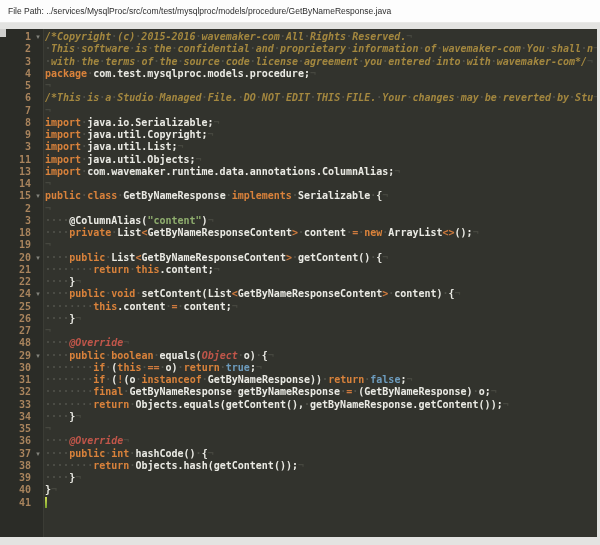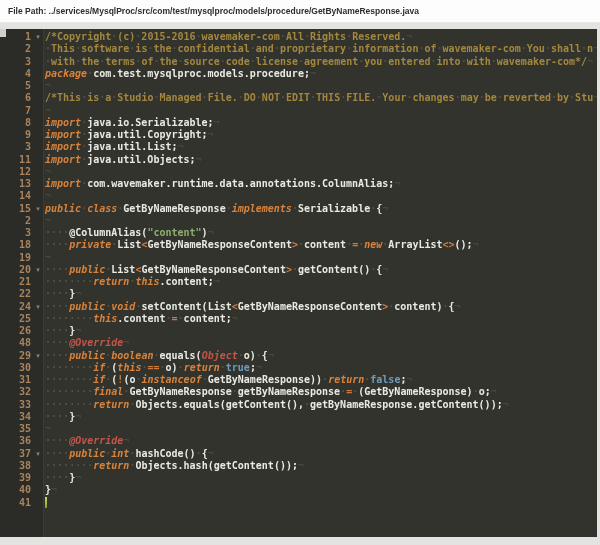--- a/index.html
+++ b/index.html
@@ -3,21 +3,21 @@
 <meta charset="utf-8">
 <style>
   * { margin:0; padding:0; box-sizing:border-box; }
   html,body { width:600px; height:545px; overflow:hidden; background:#e3e3e1; font-family:"Liberation Sans", sans-serif; }
 
   .header {
     position:absolute; top:0; left:0; width:600px; height:23px;
     background:#fdfdfd; display:flex; align-items:center; padding-left:8px;
     border-bottom:1px solid #e9e9e7;
   }
-  .header span { font-size:8.5px; font-weight:bold; color:#2d2d2d; letter-spacing:0; }
+  .header span { font-size:8.5px; font-weight:normal; color:#2d2d2d; letter-spacing:0; }
 
   .editor {
     position:absolute; top:29px; left:0; width:597px; height:508px;
     background:#32332d; overflow:hidden;
   }
   .corner-box {
     position:absolute; top:29px; left:0; width:6px; height:8px; background:#cfcfcd; z-index:3;
   }
   .gutter-bg {
     position:absolute; left:0; top:0; bottom:0; width:44px;
@@ -33,24 +33,24 @@
   }
   .fold {
     width:14px; flex:0 0 14px; text-align:center;
     font-size:7px; color:#83837c; line-height:12.25px;
   }
   .code {
     font-family:"DejaVu Sans Mono", monospace; font-size:10px; font-weight:bold;
     white-space:pre; flex:1 1 auto; overflow:hidden;
   }
   .code .p { color:#eaeae4; }
-  .code .k { color:#d9823b;font-style:italic; }
+  .code .k { color:#d9823b; }
   .code .o { color:#cd7a3e; }
   .code .s { color:#8fae6e; }
-  .code .c { color:#a3873f; }
+  .code .c { color:#a3873f; font-style:italic; }
   .code .t { color:#c1564a;font-style:italic; }
   .code .b { color:#6d9cbe; }
   .code .ws { color:#50514a; font-style:normal; }
   .code .eol { color:#46473f; }
   .cursor {
     display:inline-block; width:2px; height:11px; vertical-align:-2px;
     background:linear-gradient(#cfdc52, #7ba32e);
   }
 </style>
 </head>
@@ -69,34 +69,34 @@
       <div class="line"><span class="ln">2</span><span class="fold"></span><span class="code"><span class="ws">·</span><span class="c">This</span><span class="ws">·</span><span class="c">software</span><span class="ws">·</span><span class="c">is</span><span class="ws">·</span><span class="c">the</span><span class="ws">·</span><span class="c">confidential</span><span class="ws">·</span><span class="c">and</span><span class="ws">·</span><span class="c">proprietary</span><span class="ws">·</span><span class="c">information</span><span class="ws">·</span><span class="c">of</span><span class="ws">·</span><span class="c">wavemaker-com</span><span class="ws">·</span><span class="c">You</span><span class="ws">·</span><span class="c">shall</span><span class="ws">·</span><span class="c">n</span><span class="ws eol">¬</span></span></div>
       <div class="line"><span class="ln">3</span><span class="fold"></span><span class="code"><span class="ws">·</span><span class="c">with</span><span class="ws">·</span><span class="c">the</span><span class="ws">·</span><span class="c">terms</span><span class="ws">·</span><span class="c">of</span><span class="ws">·</span><span class="c">the</span><span class="ws">·</span><span class="c">source</span><span class="ws">·</span><span class="c">code</span><span class="ws">·</span><span class="c">license</span><span class="ws">·</span><span class="c">agreement</span><span class="ws">·</span><span class="c">you</span><span class="ws">·</span><span class="c">entered</span><span class="ws">·</span><span class="c">into</span><span class="ws">·</span><span class="c">with</span><span class="ws">·</span><span class="c">wavemaker-com*/</span><span class="ws eol">¬</span></span></div>
       <div class="line"><span class="ln">4</span><span class="fold"></span><span class="code"><span class="k">package</span><span class="ws">·</span><span class="p">com.test.mysqlproc.models.procedure;</span><span class="ws eol">¬</span></span></div>
       <div class="line"><span class="ln">5</span><span class="fold"></span><span class="code"><span class="ws eol">¬</span></span></div>
       <div class="line"><span class="ln">6</span><span class="fold"></span><span class="code"><span class="c">/*This</span><span class="ws">·</span><span class="c">is</span><span class="ws">·</span><span class="c">a</span><span class="ws">·</span><span class="c">Studio</span><span class="ws">·</span><span class="c">Managed</span><span class="ws">·</span><span class="c">File.</span><span class="ws">·</span><span class="c">DO</span><span class="ws">·</span><span class="c">NOT</span><span class="ws">·</span><span class="c">EDIT</span><span class="ws">·</span><span class="c">THIS</span><span class="ws">·</span><span class="c">FILE.</span><span class="ws">·</span><span class="c">Your</span><span class="ws">·</span><span class="c">changes</span><span class="ws">·</span><span class="c">may</span><span class="ws">·</span><span class="c">be</span><span class="ws">·</span><span class="c">reverted</span><span class="ws">·</span><span class="c">by</span><span class="ws">·</span><span class="c">Stu</span><span class="ws eol">¬</span></span></div>
       <div class="line"><span class="ln">7</span><span class="fold"></span><span class="code"><span class="ws eol">¬</span></span></div>
       <div class="line"><span class="ln">8</span><span class="fold"></span><span class="code"><span class="k">import</span><span class="ws">·</span><span class="p">java.io.Serializable;</span><span class="ws eol">¬</span></span></div>
       <div class="line"><span class="ln">9</span><span class="fold"></span><span class="code"><span class="k">import</span><span class="ws">·</span><span class="p">java.util.Copyright;</span><span class="ws eol">¬</span></span></div>
       <div class="line"><span class="ln">3</span><span class="fold"></span><span class="code"><span class="k">import</span><span class="ws">·</span><span class="p">java.util.List;</span><span class="ws eol">¬</span></span></div>
       <div class="line"><span class="ln">11</span><span class="fold"></span><span class="code"><span class="k">import</span><span class="ws">·</span><span class="p">java.util.Objects;</span><span class="ws eol">¬</span></span></div>
-      <div class="line"><span class="ln">12</span><span class="fold"></span><span class="code"><span class="ws eol">¬</span></span></div>
       <div class="line"><span class="ln">13</span><span class="fold"></span><span class="code"><span class="k">import</span><span class="ws">·</span><span class="p">com.wavemaker.runtime.data.annotations.ColumnAlias;</span><span class="ws eol">¬</span></span></div>
       <div class="line"><span class="ln">14</span><span class="fold"></span><span class="code"><span class="ws eol">¬</span></span></div>
       <div class="line"><span class="ln">15</span><span class="fold">▾</span><span class="code"><span class="k">public</span><span class="ws">·</span><span class="k">class</span><span class="ws">·</span><span class="p">GetByNameResponse</span><span class="ws">·</span><span class="k">implements</span><span class="ws">·</span><span class="p">Serializable</span><span class="ws">·</span><span class="p">{</span><span class="ws eol">¬</span></span></div>
       <div class="line"><span class="ln">2</span><span class="fold"></span><span class="code"><span class="ws eol">¬</span></span></div>
       <div class="line"><span class="ln">3</span><span class="fold"></span><span class="code"><span class="ws">·</span><span class="ws">·</span><span class="ws">·</span><span class="ws">·</span><span class="p">@ColumnAlias(</span><span class="s">"content"</span><span class="p">)</span><span class="ws eol">¬</span></span></div>
       <div class="line"><span class="ln">18</span><span class="fold"></span><span class="code"><span class="ws">·</span><span class="ws">·</span><span class="ws">·</span><span class="ws">·</span><span class="k">private</span><span class="ws">·</span><span class="p">List</span><span class="o">&lt;</span><span class="p">GetByNameResponseContent</span><span class="o">&gt;</span><span class="ws">·</span><span class="p">content</span><span class="ws">·</span><span class="o">=</span><span class="ws">·</span><span class="k">new</span><span class="ws">·</span><span class="p">ArrayList</span><span class="o">&lt;&gt;</span><span class="p">();</span><span class="ws eol">¬</span></span></div>
       <div class="line"><span class="ln">19</span><span class="fold"></span><span class="code"><span class="ws eol">¬</span></span></div>
       <div class="line"><span class="ln">20</span><span class="fold">▾</span><span class="code"><span class="ws">·</span><span class="ws">·</span><span class="ws">·</span><span class="ws">·</span><span class="k">public</span><span class="ws">·</span><span class="p">List</span><span class="o">&lt;</span><span class="p">GetByNameResponseContent</span><span class="o">&gt;</span><span class="ws">·</span><span class="p">getContent()</span><span class="ws">·</span><span class="p">{</span><span class="ws eol">¬</span></span></div>
       <div class="line"><span class="ln">21</span><span class="fold"></span><span class="code"><span class="ws">·</span><span class="ws">·</span><span class="ws">·</span><span class="ws">·</span><span class="ws">·</span><span class="ws">·</span><span class="ws">·</span><span class="ws">·</span><span class="k">return</span><span class="ws">·</span><span class="k">this</span><span class="p">.content;</span><span class="ws eol">¬</span></span></div>
       <div class="line"><span class="ln">22</span><span class="fold"></span><span class="code"><span class="ws">·</span><span class="ws">·</span><span class="ws">·</span><span class="ws">·</span><span class="p">}</span><span class="ws eol">¬</span></span></div>
       <div class="line"><span class="ln">24</span><span class="fold">▾</span><span class="code"><span class="ws">·</span><span class="ws">·</span><span class="ws">·</span><span class="ws">·</span><span class="k">public</span><span class="ws">·</span><span class="k">void</span><span class="ws">·</span><span class="p">setContent(List</span><span class="o">&lt;</span><span class="p">GetByNameResponseContent</span><span class="o">&gt;</span><span class="ws">·</span><span class="p">content)</span><span class="ws">·</span><span class="p">{</span><span class="ws eol">¬</span></span></div>
       <div class="line"><span class="ln">25</span><span class="fold"></span><span class="code"><span class="ws">·</span><span class="ws">·</span><span class="ws">·</span><span class="ws">·</span><span class="ws">·</span><span class="ws">·</span><span class="ws">·</span><span class="ws">·</span><span class="k">this</span><span class="p">.content</span><span class="ws">·</span><span class="o">=</span><span class="ws">·</span><span class="p">content;</span><span class="ws eol">¬</span></span></div>
       <div class="line"><span class="ln">26</span><span class="fold"></span><span class="code"><span class="ws">·</span><span class="ws">·</span><span class="ws">·</span><span class="ws">·</span><span class="p">}</span><span class="ws eol">¬</span></span></div>
+      <div class="line"><span class="ln">27</span><span class="fold"></span><span class="code"><span class="ws eol">¬</span></span></div>
       <div class="line"><span class="ln">48</span><span class="fold"></span><span class="code"><span class="ws">·</span><span class="ws">·</span><span class="ws">·</span><span class="ws">·</span><span class="t">@Override</span><span class="ws eol">¬</span></span></div>
       <div class="line"><span class="ln">29</span><span class="fold">▾</span><span class="code"><span class="ws">·</span><span class="ws">·</span><span class="ws">·</span><span class="ws">·</span><span class="k">public</span><span class="ws">·</span><span class="k">boolean</span><span class="ws">·</span><span class="p">equals(</span><span class="t">Object</span><span class="ws">·</span><span class="p">o)</span><span class="ws">·</span><span class="p">{</span><span class="ws eol">¬</span></span></div>
       <div class="line"><span class="ln">30</span><span class="fold"></span><span class="code"><span class="ws">·</span><span class="ws">·</span><span class="ws">·</span><span class="ws">·</span><span class="ws">·</span><span class="ws">·</span><span class="ws">·</span><span class="ws">·</span><span class="k">if</span><span class="ws">·</span><span class="p">(</span><span class="k">this</span><span class="ws">·</span><span class="o">==</span><span class="ws">·</span><span class="p">o)</span><span class="ws">·</span><span class="k">return</span><span class="ws">·</span><span class="b">true</span><span class="p">;</span><span class="ws eol">¬</span></span></div>
       <div class="line"><span class="ln">31</span><span class="fold"></span><span class="code"><span class="ws">·</span><span class="ws">·</span><span class="ws">·</span><span class="ws">·</span><span class="ws">·</span><span class="ws">·</span><span class="ws">·</span><span class="ws">·</span><span class="k">if</span><span class="ws">·</span><span class="p">(</span><span class="o">!</span><span class="p">(o</span><span class="ws">·</span><span class="k">instanceof</span><span class="ws">·</span><span class="p">GetByNameResponse))</span><span class="ws">·</span><span class="k">return</span><span class="ws">·</span><span class="b">false</span><span class="p">;</span><span class="ws eol">¬</span></span></div>
       <div class="line"><span class="ln">32</span><span class="fold"></span><span class="code"><span class="ws">·</span><span class="ws">·</span><span class="ws">·</span><span class="ws">·</span><span class="ws">·</span><span class="ws">·</span><span class="ws">·</span><span class="ws">·</span><span class="k">final</span><span class="ws">·</span><span class="p">GetByNameResponse</span><span class="ws">·</span><span class="p">getByNameResponse</span><span class="ws">·</span><span class="o">=</span><span class="ws">·</span><span class="p">(GetByNameResponse)</span><span class="ws">·</span><span class="p">o;</span><span class="ws eol">¬</span></span></div>
       <div class="line"><span class="ln">33</span><span class="fold"></span><span class="code"><span class="ws">·</span><span class="ws">·</span><span class="ws">·</span><span class="ws">·</span><span class="ws">·</span><span class="ws">·</span><span class="ws">·</span><span class="ws">·</span><span class="k">return</span><span class="ws">·</span><span class="p">Objects.equals(getContent(),</span><span class="ws">·</span><span class="p">getByNameResponse.getContent());</span><span class="ws eol">¬</span></span></div>
       <div class="line"><span class="ln">34</span><span class="fold"></span><span class="code"><span class="ws">·</span><span class="ws">·</span><span class="ws">·</span><span class="ws">·</span><span class="p">}</span><span class="ws eol">¬</span></span></div>
       <div class="line"><span class="ln">35</span><span class="fold"></span><span class="code"><span class="ws eol">¬</span></span></div>
       <div class="line"><span class="ln">36</span><span class="fold"></span><span class="code"><span class="ws">·</span><span class="ws">·</span><span class="ws">·</span><span class="ws">·</span><span class="t">@Override</span><span class="ws eol">¬</span></span></div>
       <div class="line"><span class="ln">37</span><span class="fold">▾</span><span class="code"><span class="ws">·</span><span class="ws">·</span><span class="ws">·</span><span class="ws">·</span><span class="k">public</span><span class="ws">·</span><span class="k">int</span><span class="ws">·</span><span class="p">hashCode()</span><span class="ws">·</span><span class="p">{</span><span class="ws eol">¬</span></span></div>

